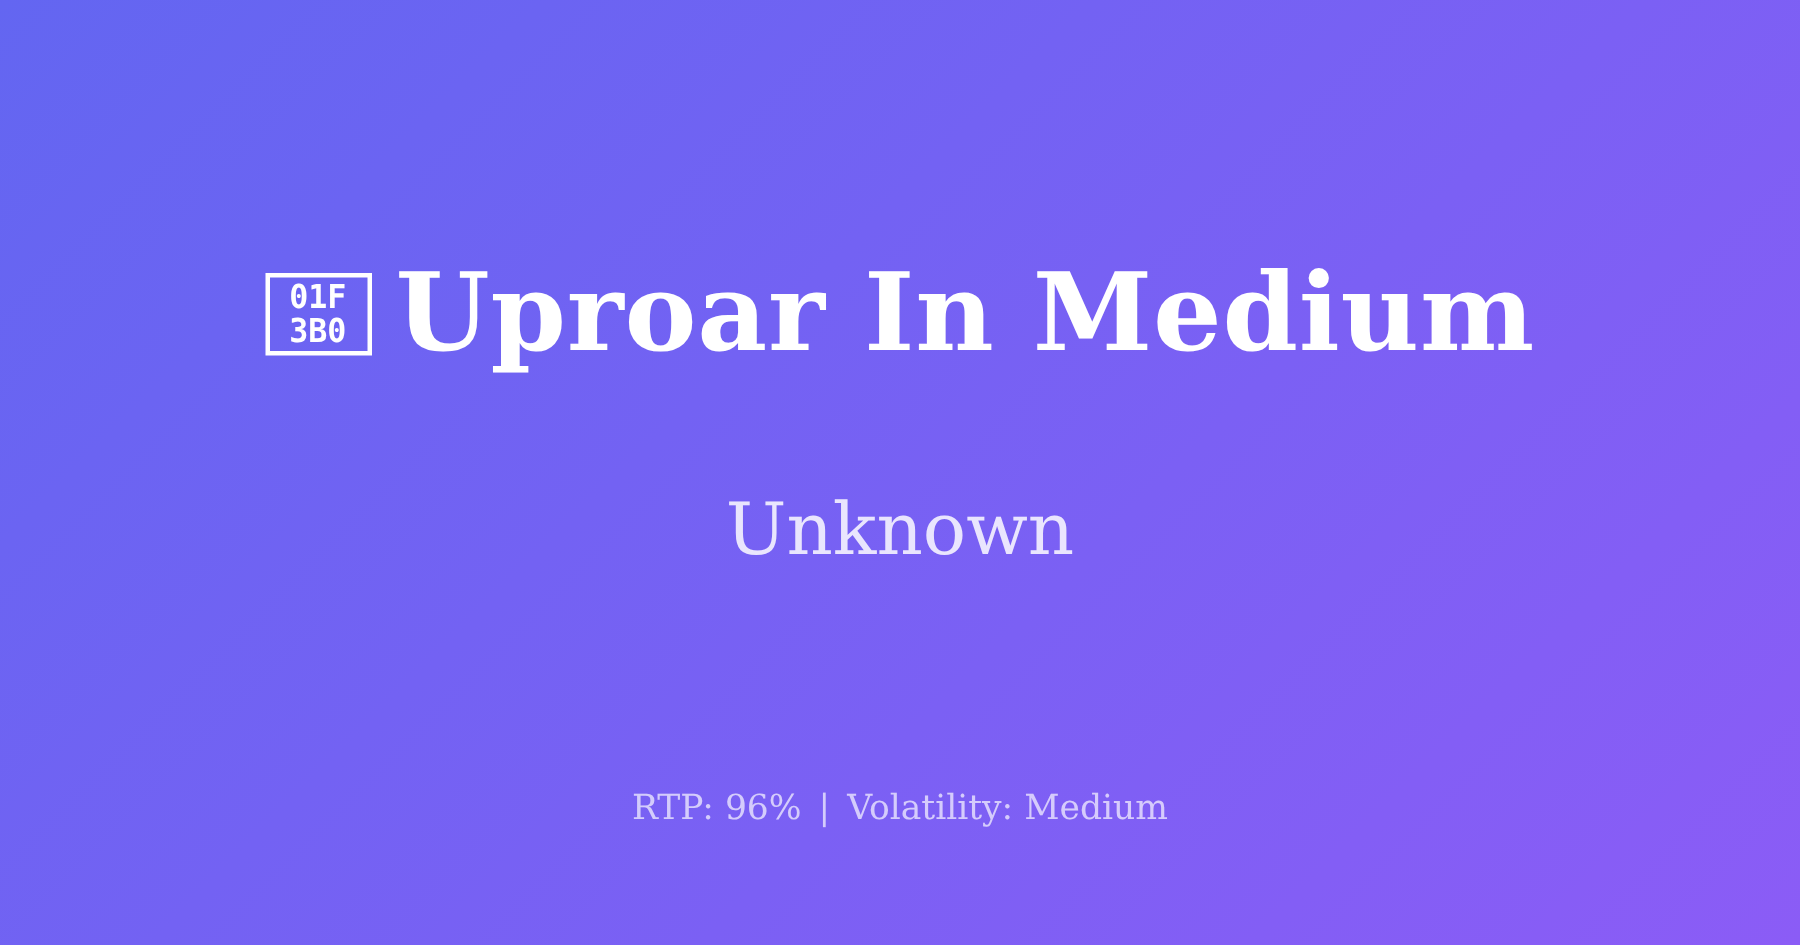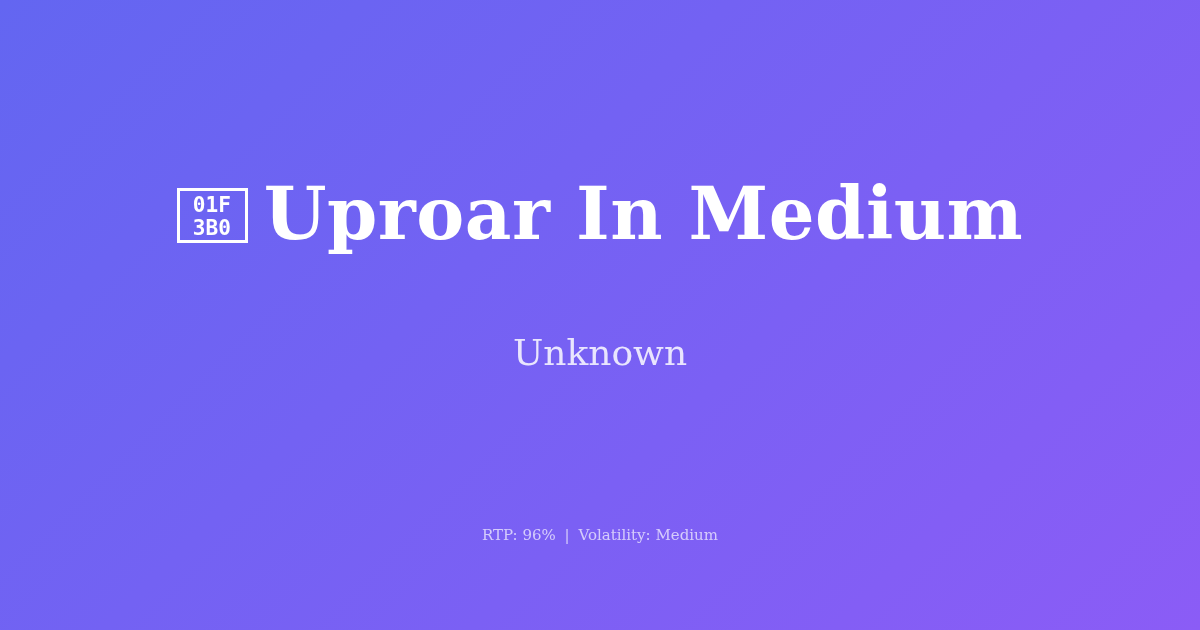--- a/index.html
+++ b/index.html
@@ -77,37 +77,37 @@
     font-size: 72px;
     font-weight: 700;
     color: #ffffff;
     line-height: 1;
     white-space: nowrap;
     letter-spacing: 0.5px;
   }
 
   .game-subtitle {
     font-family: "DejaVu Serif", "Liberation Serif", serif;
-    font-size: 36px;
+    font-size: 48px;
     font-weight: 400;
     color: rgba(255, 255, 255, 0.84);
     line-height: 1;
     margin-top: 37px;
     white-space: nowrap;
   }
 
   
   .meta-line {
     position: absolute;
     left: 0;
     right: 0;
     top: 528px;
     text-align: center;
     font-family: "DejaVu Serif", "Liberation Serif", serif;
-    font-size: 15px;
+    font-size: 23px;
     font-weight: 400;
     color: rgba(255, 255, 255, 0.68);
     line-height: 1;
     white-space: nowrap;
   }
 
   .meta-sep {
     padding: 0 4px;
   }
 </style>

